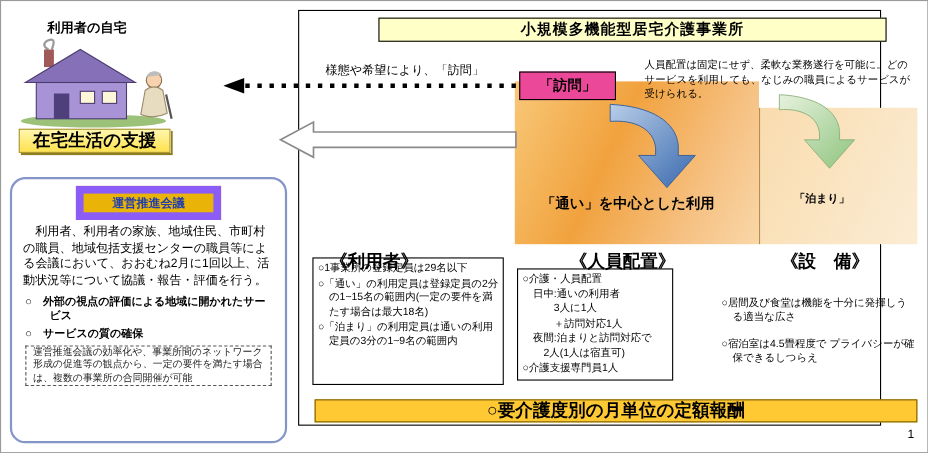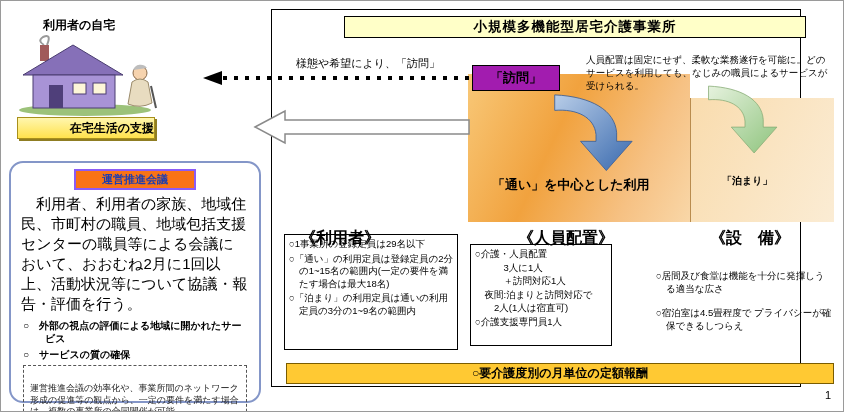--- a/index.html
+++ b/index.html
@@ -7,36 +7,36 @@
     position:relative;width:844px;height:412px;background:#fff;
     border:1px solid #9a9a9a;box-sizing:border-box;overflow:hidden;
     font-family:Liberation Sans, sans-serif;color:#000;
   }
   
   .home-label{position:absolute;left:42px;top:16px;font-size:12px;font-weight:bold;}
   .house{position:absolute;left:12px;top:32px;width:152px;height:84px;}
   .home-banner{
     position:absolute;left:16px;top:116px;width:138px;height:22px;
     background:linear-gradient(#fff6ae,#ffe24d);border:1px solid #a8901c;
-    box-shadow:2px 2px 0 #8f7d22;font-size:12px;font-weight:bold;
-    text-align:right;line-height:21px;box-sizing:border-box;
+    box-shadow:2px 2px 0 #8f7d22;font-size:16px;font-weight:bold;
+    text-align:center;line-height:21px;box-sizing:border-box;
   }
   .council{
     position:absolute;left:8px;top:160px;width:252px;height:242px;
     border:2px solid #8496c8;border-radius:14px;box-sizing:border-box;
   }
   .council-title{
-    margin:6px auto 0;width:118px;border:2px solid #8b5cf6;color:#1d3db0;
-    background:#f97316;font-size:11px;font-weight:bold;text-align:center;padding:1px 0;
+    margin:6px auto 0;width:118px;border:7px solid #8b5cf6;color:#1d3db0;
+    background:#eab308;font-size:11px;font-weight:bold;text-align:center;padding:1px 0;
   }
-  .council-body{margin:4px 10px 0;font-size:15px;line-height:1.33;}
+  .council-body{margin:4px 10px 0;font-size:11px;line-height:1.33;}
   .council-bullets{margin:5px 8px 0 12px;font-size:10px;font-weight:bold;line-height:1.3;}
   .bullet{padding-left:22px;text-indent:-22px;margin-bottom:3px;}
   .council-note{
-    margin:4px 12px 0;border:1px dashed #555;padding:17px 6px;
+    margin:4px 12px 0;border:1px dashed #555;padding:0 6px;
     font-size:9px;line-height:1.32;color:#222;
   }
   
   .dotted-arrow{position:absolute;left:202px;top:68px;width:268px;height:18px;z-index:6;}
   .white-arrow{position:absolute;left:250px;top:106px;width:220px;height:40px;z-index:6;}
   
   .panel{
     position:absolute;left:270px;top:8px;width:530px;height:378px;
     border:1px solid #000;background:#fff;box-sizing:border-box;
   }
@@ -52,42 +52,42 @@
     background:linear-gradient(115deg,#f8c878 0%,#f1a23e 40%,#f6c183 75%,#f9d7a8 100%);
   }
   .orange-right{
     position:absolute;left:418px;top:88px;width:144px;height:124px;
     background:linear-gradient(115deg,#f9dcae,#fbecd4);border-left:1px solid #b98c4e;box-sizing:border-box;
   }
   .blue-arrow{position:absolute;left:278px;top:78px;width:92px;height:86px;z-index:2;}
   .green-arrow{position:absolute;left:408px;top:70px;width:130px;height:76px;z-index:2;}
   .visit-box{
     position:absolute;left:200px;top:55px;width:88px;height:26px;
-    background:#a21caf;border:1.5px solid #000;box-sizing:border-box;
+    background:#ec4899;border:1.5px solid #000;box-sizing:border-box;
     font-size:13px;font-weight:bold;text-align:center;line-height:23px;z-index:3;
   }
   .center-label{position:absolute;left:220px;top:166px;font-size:13px;font-weight:bold;z-index:3;}
   .stay-note{position:absolute;left:424px;top:146px;font-size:11.5px;font-weight:bold;z-index:3;}
   .stay-label{position:absolute;left:450px;top:164px;font-size:10px;font-weight:bold;z-index:3;}
   .col-header{position:absolute;font-size:16px;font-weight:bold;top:218px;}
   .h1{left:28px;} .h2{left:246px;} .h3{left:438px;}
   .col-box{
     position:absolute;border:1px solid #000;box-sizing:border-box;
     padding:3px 4px;font-size:9.5px;line-height:1.32;
   }
   .box1{left:12px;top:224px;width:174px;height:116px;}
   .box2{left:198px;top:234px;width:142px;height:102px;}
   .col-box p, .col3 p{margin:0 0 2px;padding-left:10px;text-indent:-10px;}
   .box2 div{white-space:pre;margin:0 0 1px;}
   .col3{position:absolute;left:384px;top:260px;width:176px;font-size:9.5px;line-height:1.32;}
   .col3 p{margin-bottom:12px;}
   .bottom-bar{
     position:absolute;left:14px;top:353px;width:548px;height:21px;
     background:#ffc933;border:1px solid #7a5c00;box-sizing:border-box;
-    font-size:12px;font-weight:bold;text-align:center;line-height:19px;
+    font-size:16px;font-weight:bold;text-align:center;line-height:19px;
   }
   .page-num{position:absolute;left:824px;top:388px;font-size:11px;}
 </style>
 </head>
 <body>
 
 <div class="canvas">
 
   <div class="home-label">利用者の自宅</div>
 
@@ -164,20 +164,21 @@
     <div class="col-header h3">《設　備》</div>
 
     <div class="col-box box1">
       <p>○1事業所の登録定員は29名以下</p>
       <p>○「通い」の利用定員は登録定員の2分の1~15名の範囲内(一定の要件を満たす場合は最大18名)</p>
       <p>○「泊まり」の利用定員は通いの利用定員の3分の1~9名の範囲内</p>
     </div>
 
     <div class="col-box box2">
       <div>○介護・人員配置</div>
+      <div>　日中:通いの利用者</div>
       <div>　　　3人に1人</div>
       <div>　　　＋訪問対応1人</div>
       <div>　夜間:泊まりと訪問対応で</div>
       <div>　　2人(1人は宿直可)</div>
       <div>○介護支援専門員1人</div>
     </div>
 
     <div class="col3">
       <p>○居間及び食堂は機能を十分に発揮しうる適当な広さ</p>
       <p>○宿泊室は4.5畳程度で プライバシーが確保できるしつらえ</p>

